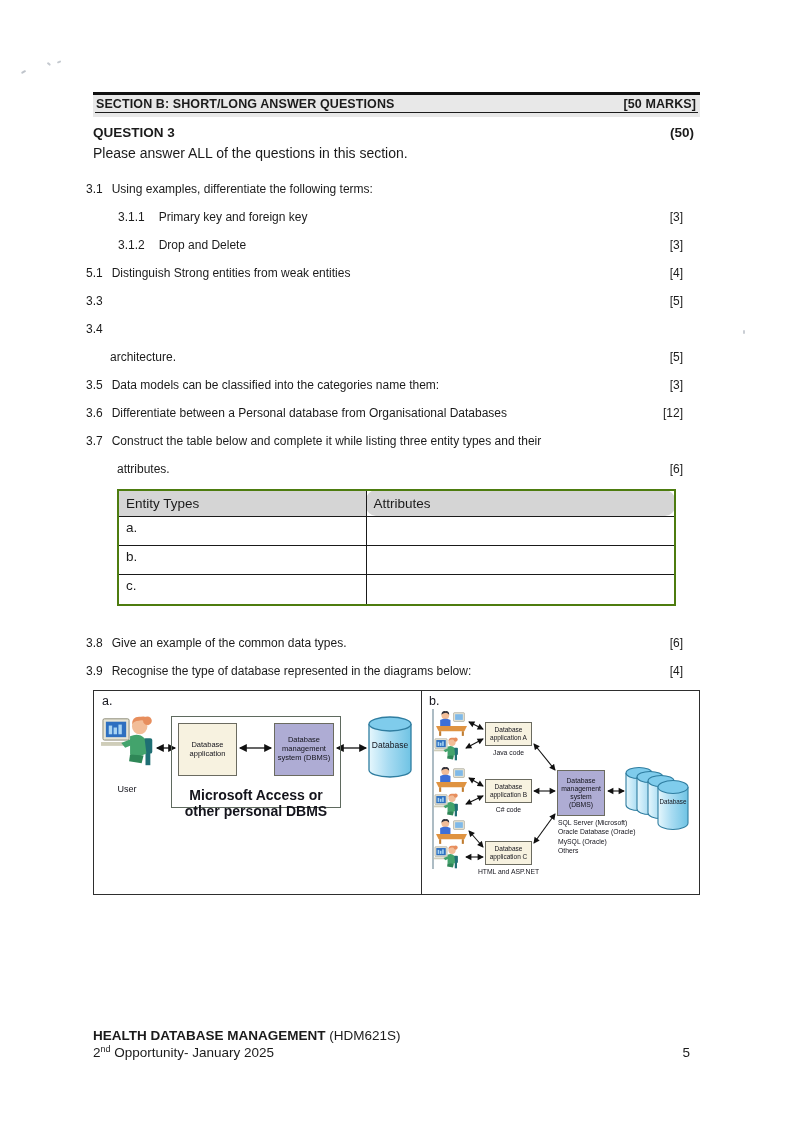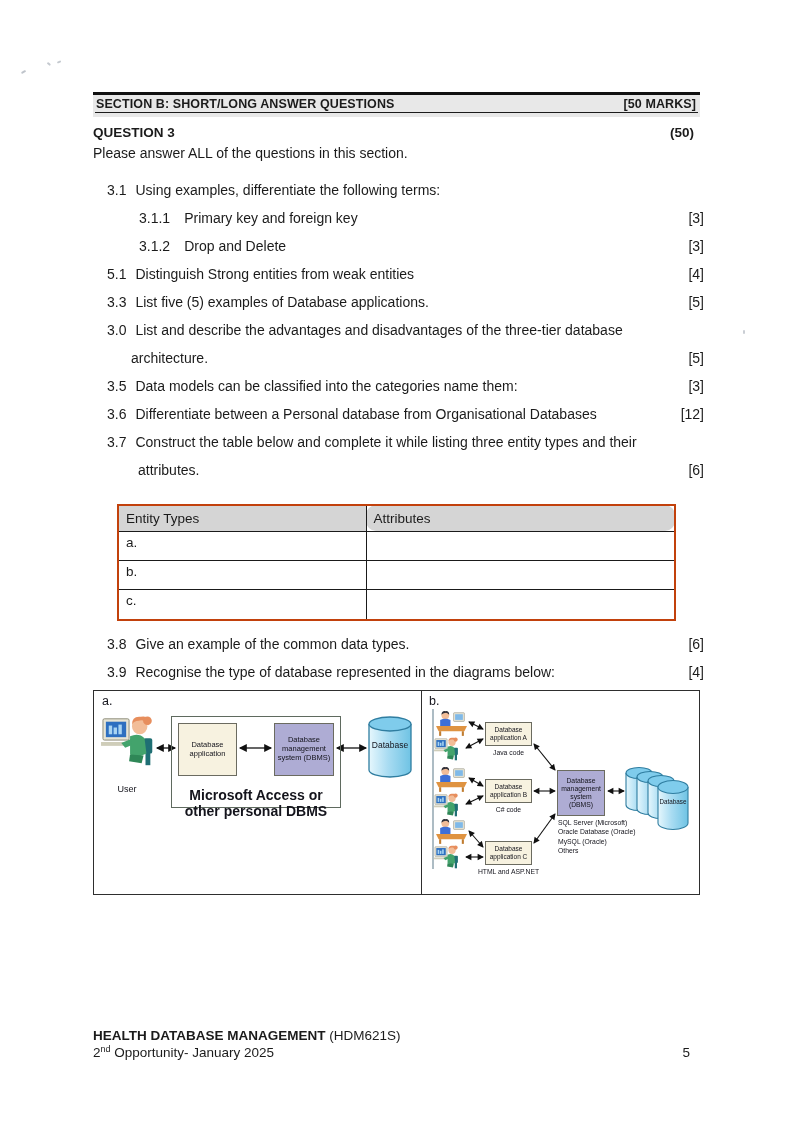--- a/index.html
+++ b/index.html
@@ -15,39 +15,39 @@
           background:var(--header-bar-bg,#e8e8e8);border-top:3px solid #101010;
           padding:1px 2px 4px 2px;box-sizing:border-box;}
   .secbar-inner{display:flex;justify-content:space-between;align-items:baseline;
           border-bottom:1.5px solid #1c1c1c;padding:1px 2px 1px 1px;
           font-weight:bold;font-size:12.5px;letter-spacing:.1px;}
 
   .qhead{position:absolute;left:93px;top:125px;width:601px;display:flex;
          justify-content:space-between;font-weight:bold;font-size:13.5px;}
   .instr{position:absolute;left:93px;top:145px;font-size:14px;}
 
-  .row{position:absolute;left:107px;width:597px;display:flex;align-items:baseline;
-       font-size:14px;box-sizing:border-box;}
+  .row{position:absolute;left:86px;width:597px;display:flex;align-items:baseline;
+       font-size:12px;box-sizing:border-box;}
   .row .num{margin-right:9px;white-space:pre;}
   .row .marks{margin-left:auto;}
   .row.sub{padding-left:32px;}
   .row.sub .num{margin-right:14px;}
   .row.cont1{padding-left:24px;}
   .row.cont2{padding-left:31px;gap:48px;}
 
   
   .etable{position:absolute;left:117px;top:489px;width:559px;border-collapse:collapse;
           font-size:13.5px;color:#1b1b1b;}
   .etable th,.etable td{border:1.4px solid #1a1a1a;padding:3px 7px;text-align:left;
           font-weight:normal;box-sizing:border-box;}
   .etable th{background:var(--table-header-bg,#d6d6d6);height:26px;}
   .etable td{height:29px;vertical-align:top;}
   .etable tr.tall td{height:31px;}
   .col1{width:249px;} .col2{width:310px;border-radius:10px;}
-  .etable{border:2px solid #c2410c;margin-top:15px;}
+  .etable{border:2px solid #4d7c0f;}
 
   
   .figure{position:absolute;left:93px;top:690px;width:607px;height:205px;
           border:1.8px solid #2e2e2e;box-sizing:border-box;background:#fff;}
   .panel{position:absolute;top:0;height:100%;}
   .panel-a{left:0;width:327px;}
   .panel-b{left:327px;width:276.4px;border-left:1.8px solid #2e2e2e;}
   .parrows{position:absolute;left:0;top:0;}
   .fig-letter{font-size:12.5px;}
   .dlabel{position:absolute;text-align:center;color:#14141c;line-height:1.15;}
@@ -138,26 +138,24 @@
     <span class="txt">Drop  and Delete</span>
     <span class="marks">[3]</span>
   </div>
   <div class="row" style="top:266px">
     <span class="num">5.1</span>
     <span class="txt">Distinguish Strong entities from weak entities</span>
     <span class="marks">[4]</span>
   </div>
   <div class="row" style="top:294px">
     <span class="num">3.3</span>
-    <span class="txt">List five (5) examples of Database applications.</span>
     <span class="marks">[5]</span>
   </div>
   <div class="row" style="top:322px">
-    <span class="num">3.0</span>
-    <span class="txt">List and describe the advantages and disadvantages of the three-tier database</span>
+    <span class="num">3.4</span>
     <span class="marks"></span>
   </div>
   <div class="row cont1" style="top:350px">
     <span class="txt">architecture.</span>
     <span class="marks">[5]</span>
   </div>
   <div class="row" style="top:378px">
     <span class="num">3.5</span>
     <span class="txt">Data models can be classified into the categories name them:</span>
     <span class="marks">[3]</span>

